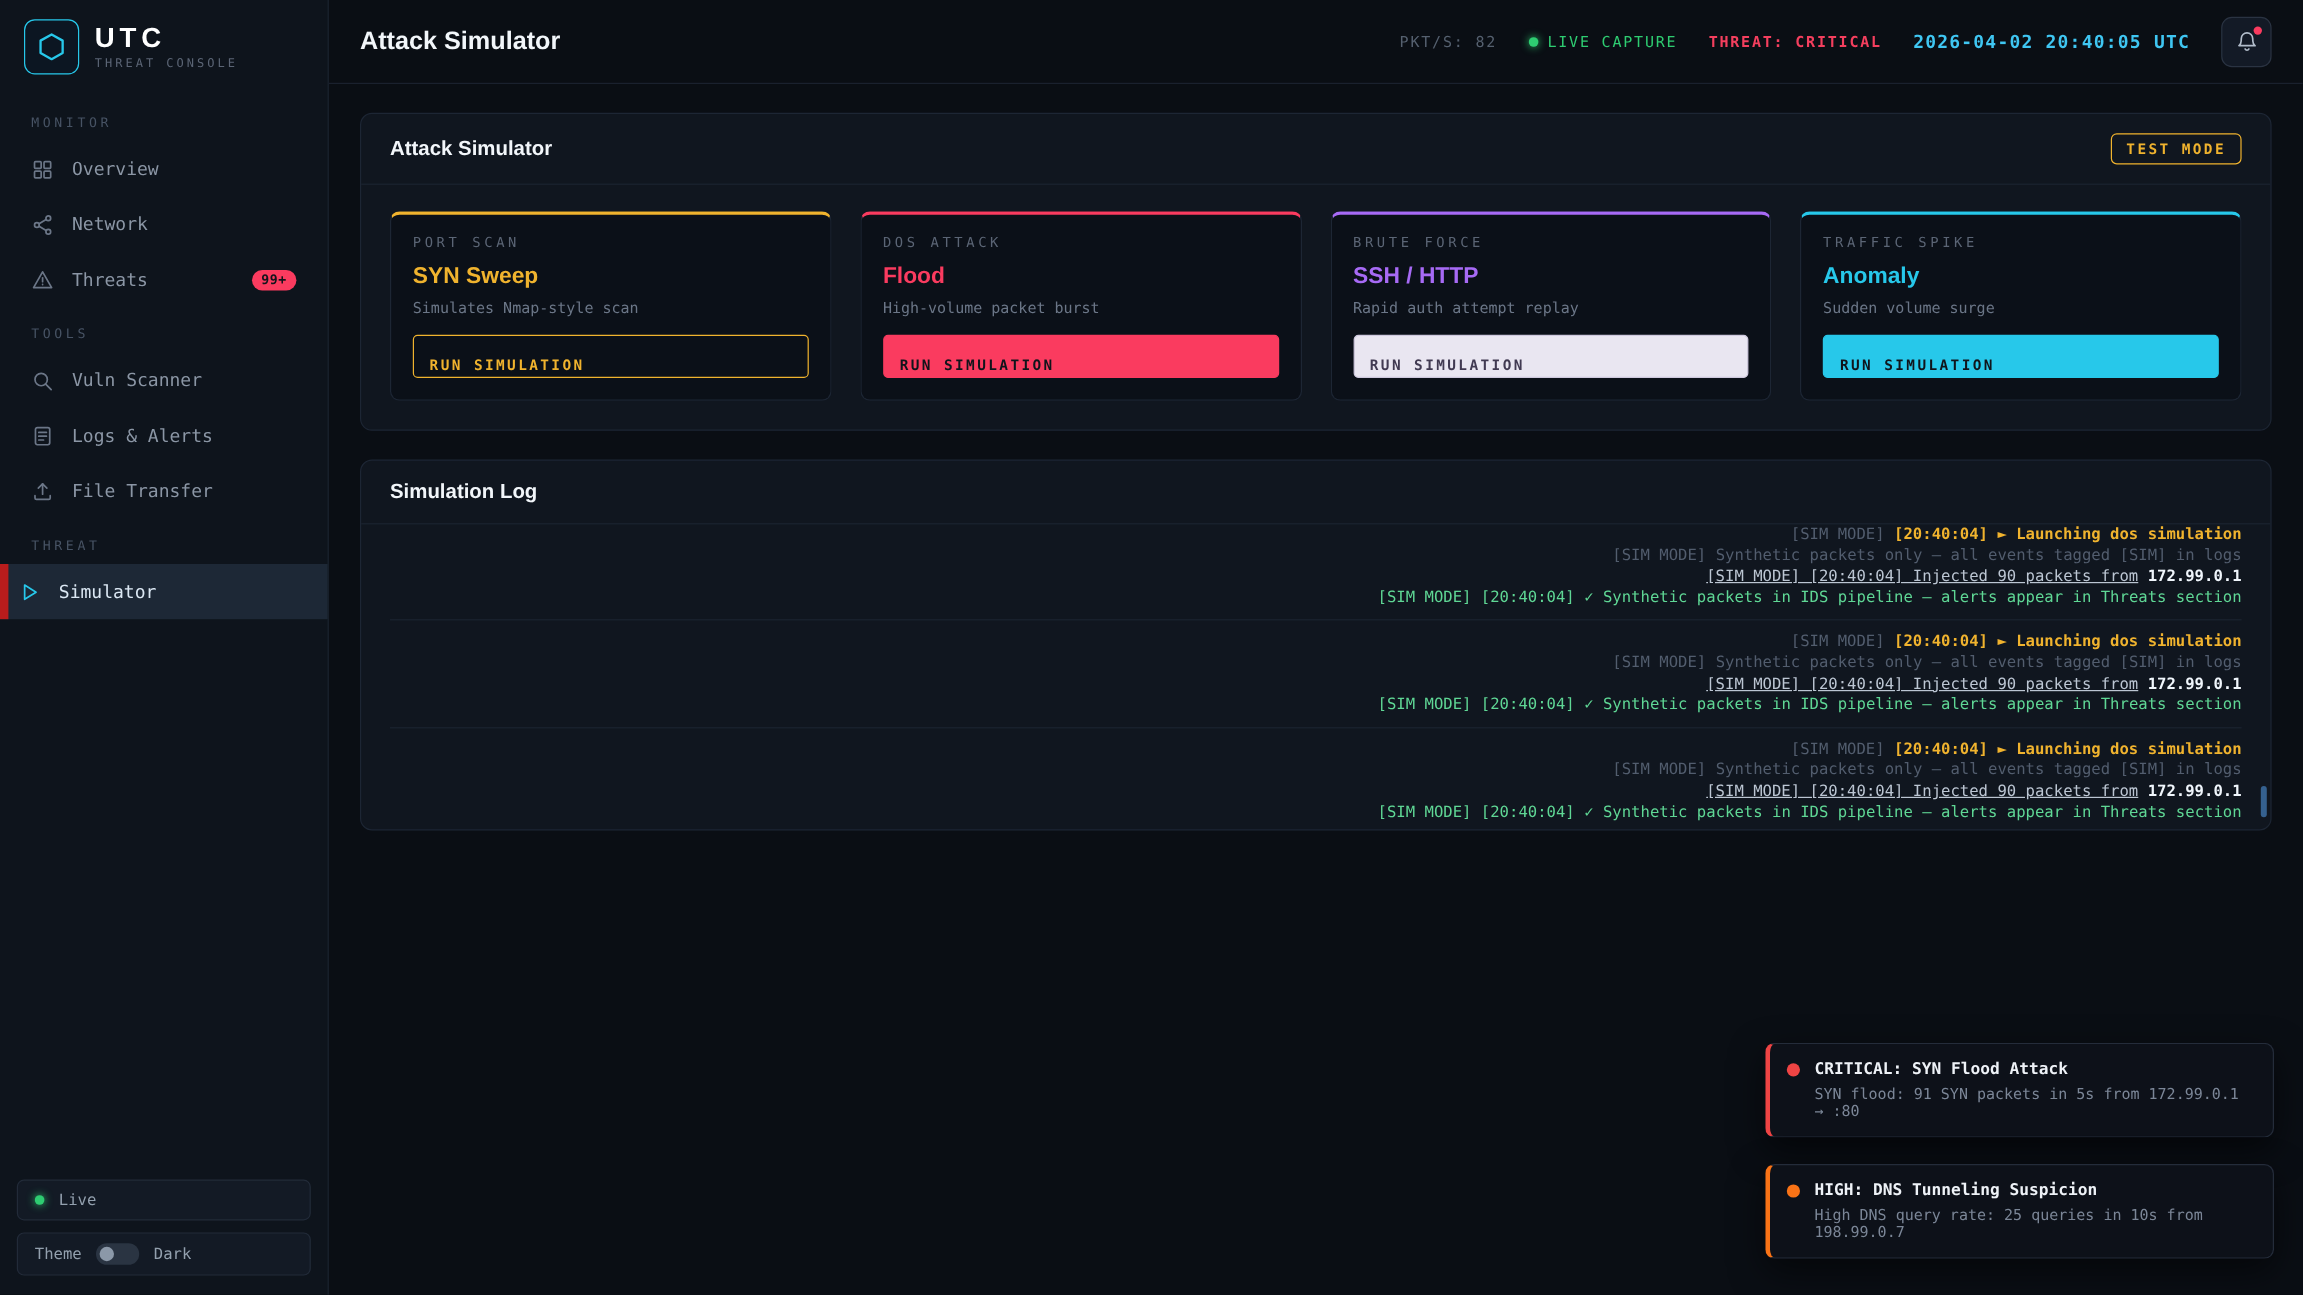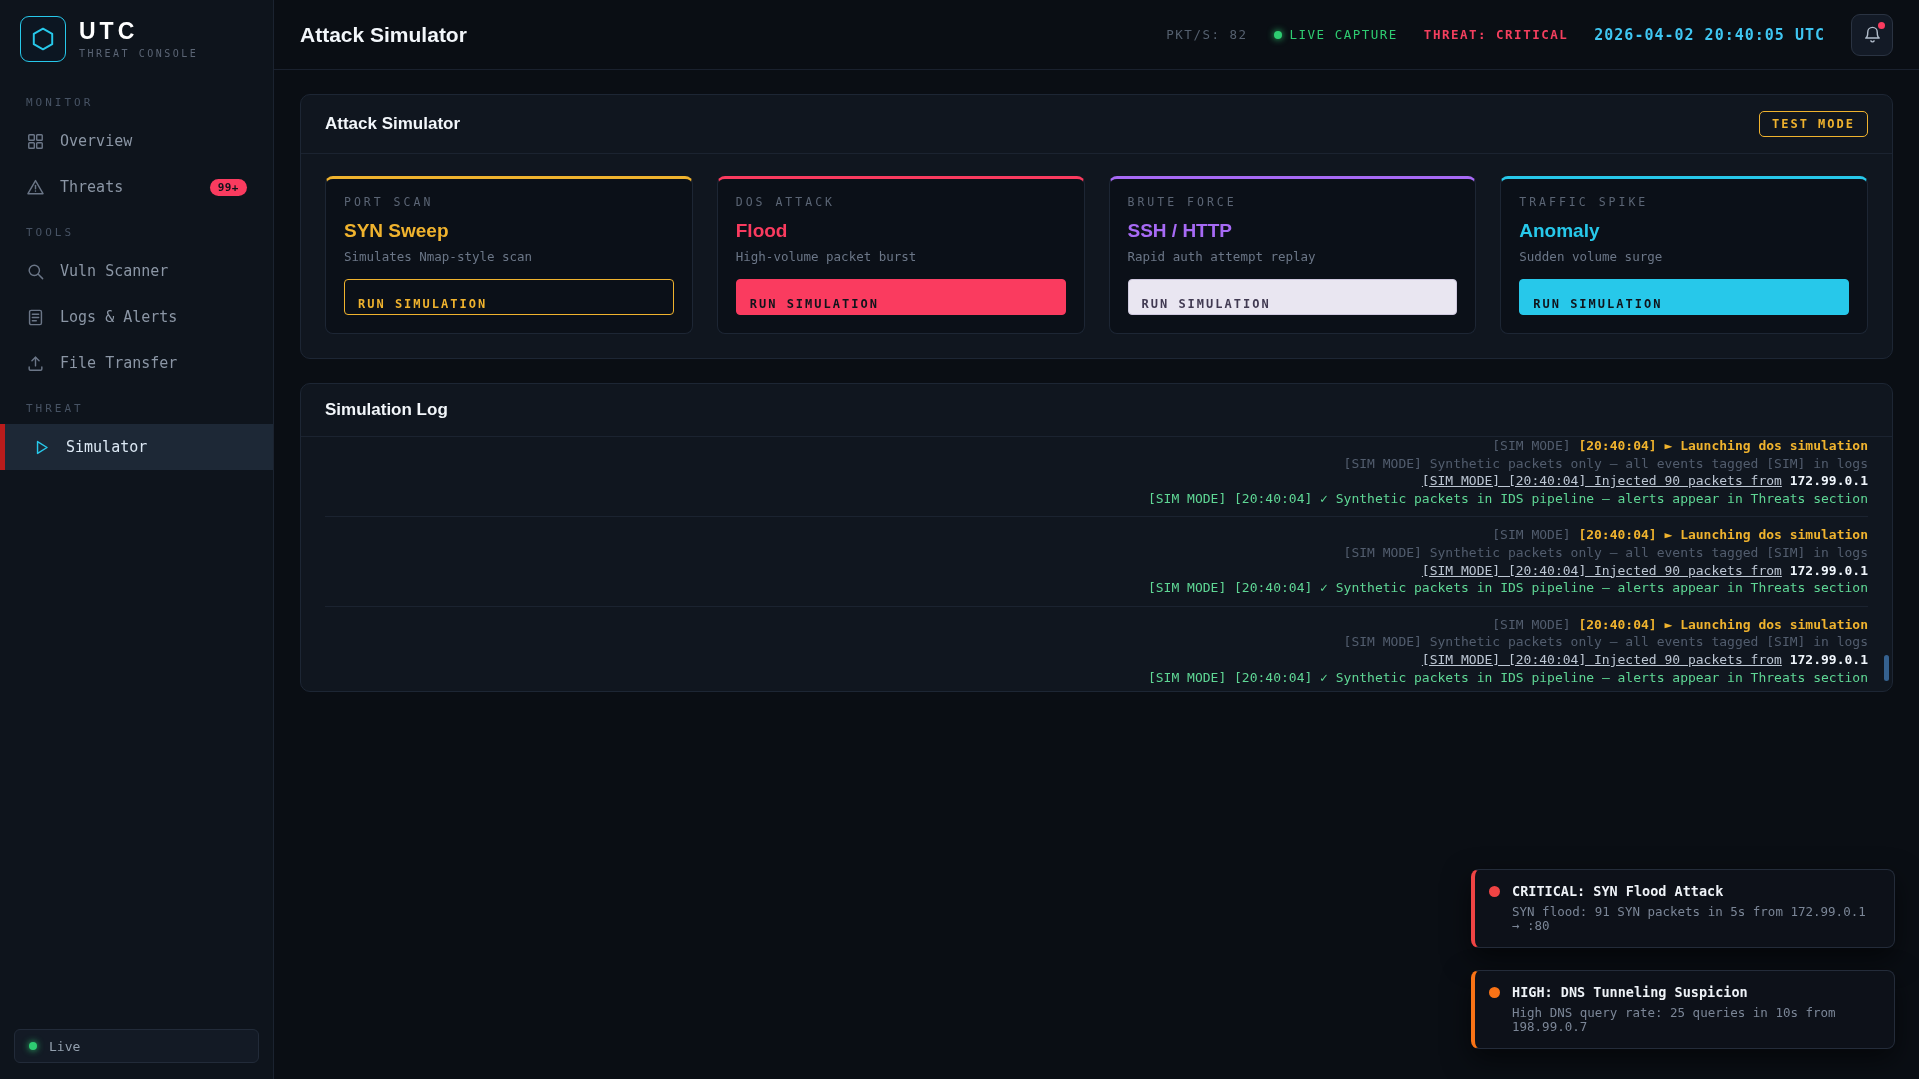--- a/index.html
+++ b/index.html
@@ -16,21 +16,21 @@
   
   .sidebar { width:274px; min-width:274px; background:#0e141c; border-right:1px solid #1b2330; display:flex; flex-direction:column; }
   .logo-row { display:flex; align-items:center; gap:13px; padding:16px 20px 18px; }
   .logo-box { width:46px; height:46px; border:1px solid #27c8ea; border-radius:9px; background:#0c1622; display:flex; align-items:center; justify-content:center; color:#27c8ea; }
   .brand-name { font-family:"Liberation Sans", sans-serif; font-weight:bold; font-size:23px; letter-spacing:4px; color:#ffffff; line-height:1; }
   .brand-sub { font-size:10px; color:#5b6575; letter-spacing:2.5px; margin-top:5px; }
   .nav { flex:1; }
   .nav-section-label { padding:16px 26px 9px; font-size:11px; letter-spacing:3px; color:#475364; }
   .nav-item { display:flex; align-items:center; gap:15px; padding:0 26px; height:46px; color:#8b96a5; font-size:15px; cursor:pointer; }
   .nav-item .nav-icon { color:#6b7687; display:flex; }
-  .nav-item.active { background:#1d2836; color:#dce8f4; border-left:5px solid #b91c1c; padding-left:27px; }
+  .nav-item.active { background:#1d2836; color:#dce8f4; border-left:7px solid #b91c1c; padding-left:8px; }
   .nav-item.active .nav-icon { color:#27c8ea; }
   .badge { margin-left:auto; background:#fa3b5f; color:#10141b; font-size:11px; font-weight:bold; padding:2px 8px; border-radius:10px; letter-spacing:0.5px; }
   .sidebar-footer { padding:12px 14px 16px; display:flex; flex-direction:column; gap:10px; }
   .foot-box { border:1px solid #222b39; background:#131a25; border-radius:6px; padding:8px 14px; display:flex; align-items:center; gap:12px; font-size:13px; color:#93a0ae; min-height:34px; }
   .dot { width:8px; height:8px; border-radius:50%; flex:none; }
   .dot-green { background:#2ecc71; box-shadow:0 0 7px #2ecc71; }
   .toggle { width:36px; height:18px; border-radius:9px; background:#2a3442; position:relative; cursor:pointer; flex:none; }
   .toggle-knob { width:12px; height:12px; border-radius:50%; background:#8b98a8; position:absolute; left:3px; top:3px; }
 
   
@@ -106,20 +106,32 @@
         <svg width="19" height="19" viewBox="0 0 24 24" fill="none" stroke="currentColor" stroke-width="1.8" stroke-linecap="round" stroke-linejoin="round">
             <rect x="3.5" y="3.5" width="7" height="7" rx="1"></rect>
             <rect x="13.5" y="3.5" width="7" height="7" rx="1"></rect>
             <rect x="3.5" y="13.5" width="7" height="7" rx="1"></rect>
             <rect x="13.5" y="13.5" width="7" height="7" rx="1"></rect>
           </svg>
       </span>
       <span>Overview</span>
     </div>
 
+    <div class="nav-item">
+      <span class="nav-icon">
+        <svg width="19" height="19" viewBox="0 0 24 24" fill="none" stroke="currentColor" stroke-width="1.8" stroke-linecap="round" stroke-linejoin="round">
+            <circle cx="18" cy="5" r="2.5"></circle>
+            <circle cx="6" cy="12" r="2.5"></circle>
+            <circle cx="18" cy="19" r="2.5"></circle>
+            <line x1="8.3" y1="10.7" x2="15.7" y2="6.3"></line>
+            <line x1="8.3" y1="13.3" x2="15.7" y2="17.7"></line>
+          </svg>
+      </span>
+      <span>Network</span>
+    </div>
 
     <div class="nav-item">
       <span class="nav-icon">
         <svg width="19" height="19" viewBox="0 0 24 24" fill="none" stroke="currentColor" stroke-width="1.8" stroke-linecap="round" stroke-linejoin="round">
             <path d="M12 3.2 L21.5 19.8 H2.5 Z"></path>
             <line x1="12" y1="9.5" x2="12" y2="13.5"></line>
             <line x1="12" y1="16.4" x2="12" y2="16.6"></line>
           </svg>
       </span>
       <span>Threats</span>
@@ -170,20 +182,27 @@
           </svg>
       </span>
       <span>Simulator</span>
     </div>
   </nav>
 
   <div class="sidebar-footer">
     <div class="foot-box">
       <span class="dot dot-green"></span>
       <span>Live</span>
+    </div>
+    <div class="foot-box">
+      <span>Theme</span>
+      <span class="toggle">
+          <span class="toggle-knob"></span>
+        </span>
+      <span>Dark</span>
     </div>
   </div>
 </aside>
 
 <div class="main">
 
   <header class="topbar">
     <h1 class="page-title">Attack Simulator</h1>
     <span class="stat-pps">PKT/S: 82</span>
     <span class="stat-live">

